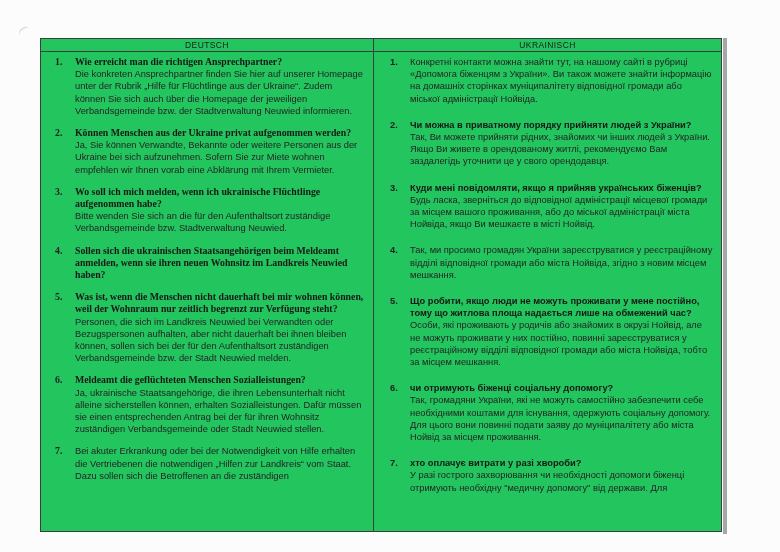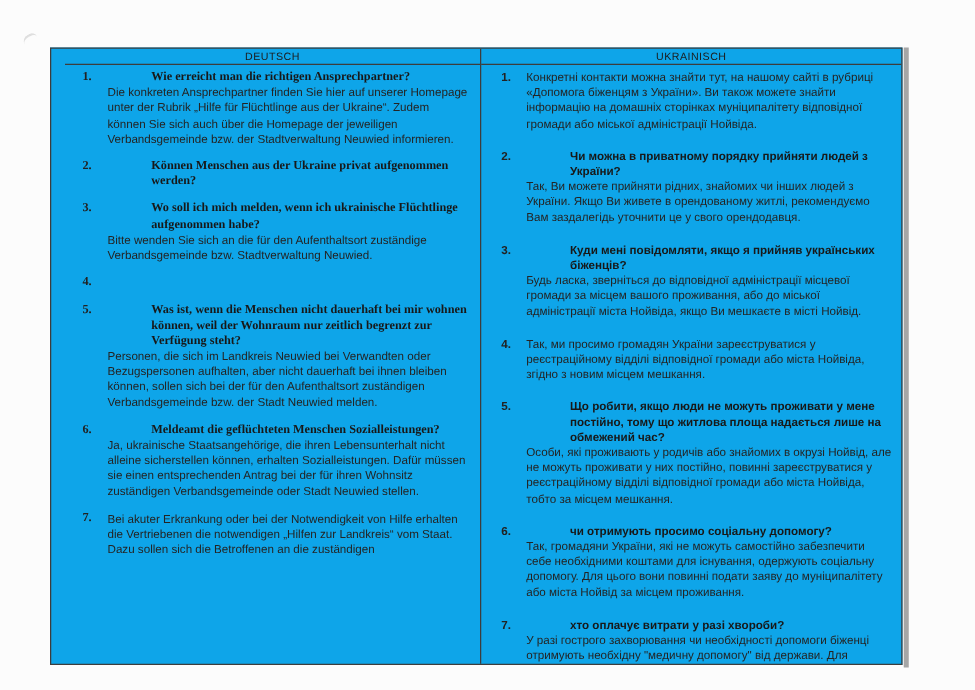--- a/index.html
+++ b/index.html
@@ -38,25 +38,24 @@
     opacity: 0.85;
   }
   .faq-table {
     position: absolute;
     left: 40px;
     top: 38px;
     width: 682px;
     height: 494px;
     box-sizing: border-box;
     border: 1.5px solid #3d3d3d;
-    background: #0ea5e9;
+    background: #22c55e;
     display: grid;
     grid-template-columns: 333px 1fr;
     grid-template-rows: 13px 1fr;
-    padding-left: 11px;
   }
   .hdr-cell {
     box-sizing: border-box;
     border-bottom: 1.5px solid #3d3d3d;
     display: flex;
     align-items: center;
     justify-content: center;
     font-size: 8.5px;
     letter-spacing: 0.4px;
     color: #1c1c1c;
@@ -73,21 +72,21 @@
   }
   .body-cell.ua { padding-left: 16px; }
   .faq-item { display: flex; margin-bottom: 10px; }
   .ua .faq-item { margin-bottom: 14px; }
   .num {
     flex: none;
     width: 20px;
     font-weight: bold;
   }
   .item-body { flex: 1; min-width: 0; }
-  .question { font-weight: bold; color: #181818; margin-left: 35px; }
+  .question { font-weight: bold; color: #181818; }
   .q-serif {
     font-family: "Liberation Serif", serif;
     font-size: 9.8px;
   }
   .q-sans { font-family: "Liberation Sans", sans-serif; }
   .answer { color: #242424; }
 </style>
 </head>
 <body>
 
@@ -103,32 +102,34 @@
           <span class="num q-serif">1.</span>
           <div class="item-body">
             <div class="question q-serif">Wie erreicht man die richtigen Ansprechpartner?</div>
             <div class="answer">Die konkreten Ansprechpartner finden Sie hier auf unserer Homepage unter der Rubrik „Hilfe für Flüchtlinge aus der Ukraine“. Zudem können Sie sich auch über die Homepage der jeweiligen Verbandsgemeinde bzw. der Stadtverwaltung Neuwied informieren.</div>
           </div>
         </div>
         <div class="faq-item">
           <span class="num q-serif">2.</span>
           <div class="item-body">
             <div class="question q-serif">Können Menschen aus der Ukraine privat aufgenommen werden?</div>
+            <div class="answer">Ja, Sie können Verwandte, Bekannte oder weitere Personen aus der Ukraine bei sich aufzunehmen. Sofern Sie zur Miete wohnen empfehlen wir Ihnen vorab eine Abklärung mit Ihrem Vermieter.</div>
           </div>
         </div>
         <div class="faq-item">
           <span class="num q-serif">3.</span>
           <div class="item-body">
             <div class="question q-serif">Wo soll ich mich melden, wenn ich ukrainische Flüchtlinge aufgenommen habe?</div>
             <div class="answer">Bitte wenden Sie sich an die für den Aufenthaltsort zuständige Verbandsgemeinde bzw. Stadtverwaltung Neuwied.</div>
           </div>
         </div>
         <div class="faq-item">
           <span class="num q-serif">4.</span>
           <div class="item-body">
+            <div class="question q-serif">Sollen sich die ukrainischen Staatsangehörigen beim Meldeamt anmelden, wenn sie ihren neuen Wohnsitz im Landkreis Neuwied haben?</div>
           </div>
         </div>
         <div class="faq-item">
           <span class="num q-serif">5.</span>
           <div class="item-body">
             <div class="question q-serif">Was ist, wenn die Menschen nicht dauerhaft bei mir wohnen können, weil der Wohnraum nur zeitlich begrenzt zur Verfügung steht?</div>
             <div class="answer">Personen, die sich im Landkreis Neuwied bei Verwandten oder Bezugspersonen aufhalten, aber nicht dauerhaft bei ihnen bleiben können, sollen sich bei der für den Aufenthaltsort zuständigen Verbandsgemeinde bzw. der Stadt Neuwied melden.</div>
           </div>
         </div>
         <div class="faq-item">
@@ -176,21 +177,21 @@
         <div class="faq-item">
           <span class="num q-sans">5.</span>
           <div class="item-body">
             <div class="question q-sans">Що робити, якщо люди не можуть проживати у мене постійно, тому що житлова площа надається лише на обмежений час?</div>
             <div class="answer">Особи, які проживають у родичів або знайомих в окрузі Нойвід, але не можуть проживати у них постійно, повинні зареєструватися у реєстраційному відділі відповідної громади або міста Нойвіда, тобто за місцем мешкання.</div>
           </div>
         </div>
         <div class="faq-item">
           <span class="num q-sans">6.</span>
           <div class="item-body">
-            <div class="question q-sans">чи отримують просимо соціальну допомогу?</div>
+            <div class="question q-sans">чи отримують біженці соціальну допомогу?</div>
             <div class="answer">Так, громадяни України, які не можуть самостійно забезпечити себе необхідними коштами для існування, одержують соціальну допомогу. Для цього вони повинні подати заяву до муніципалітету або міста Нойвід за місцем проживання.</div>
           </div>
         </div>
         <div class="faq-item">
           <span class="num q-sans">7.</span>
           <div class="item-body">
             <div class="question q-sans">хто оплачує витрати у разі хвороби?</div>
             <div class="answer">У разі гострого захворювання чи необхідності допомоги біженці отримують необхідну "медичну допомогу" від держави. Для</div>
           </div>
         </div>

